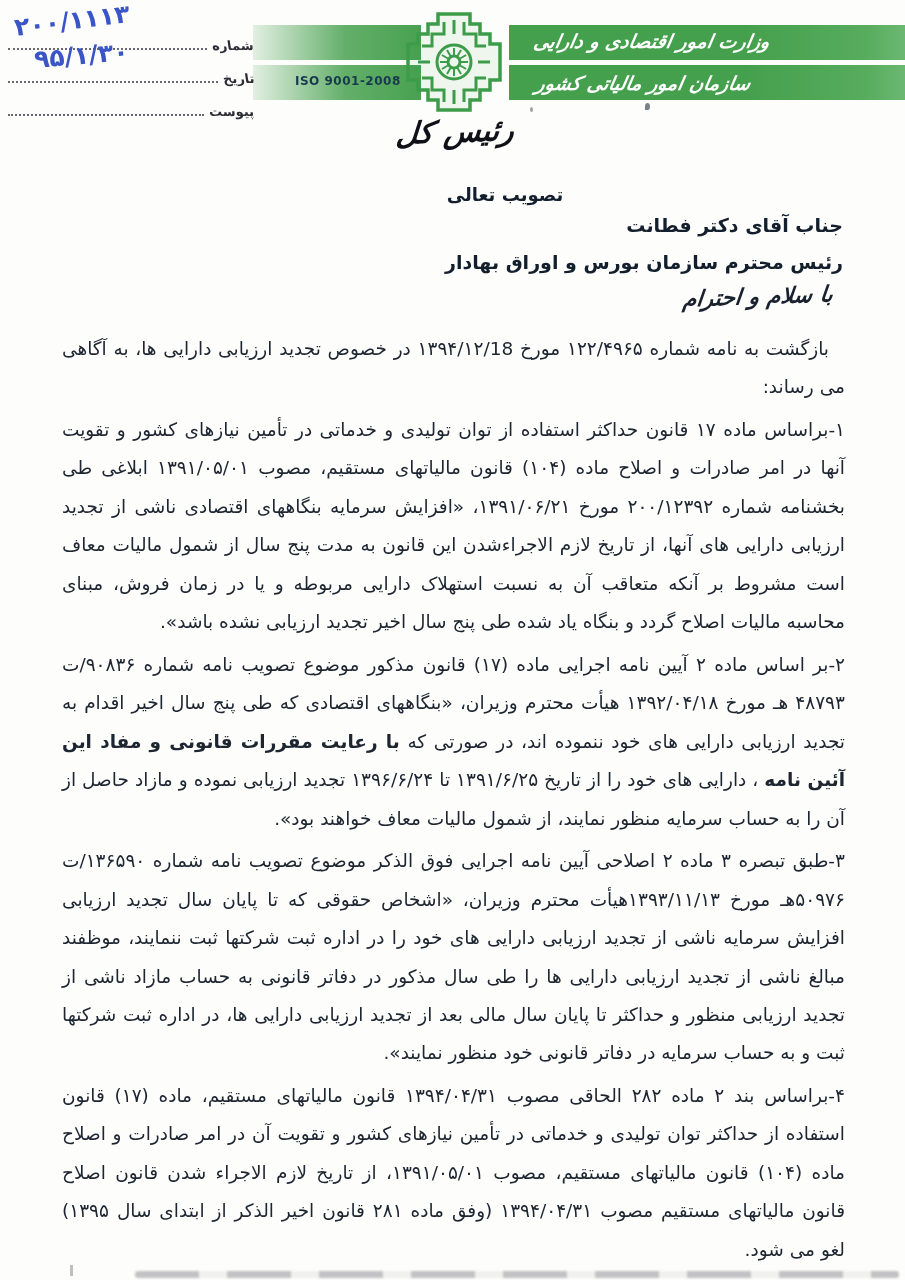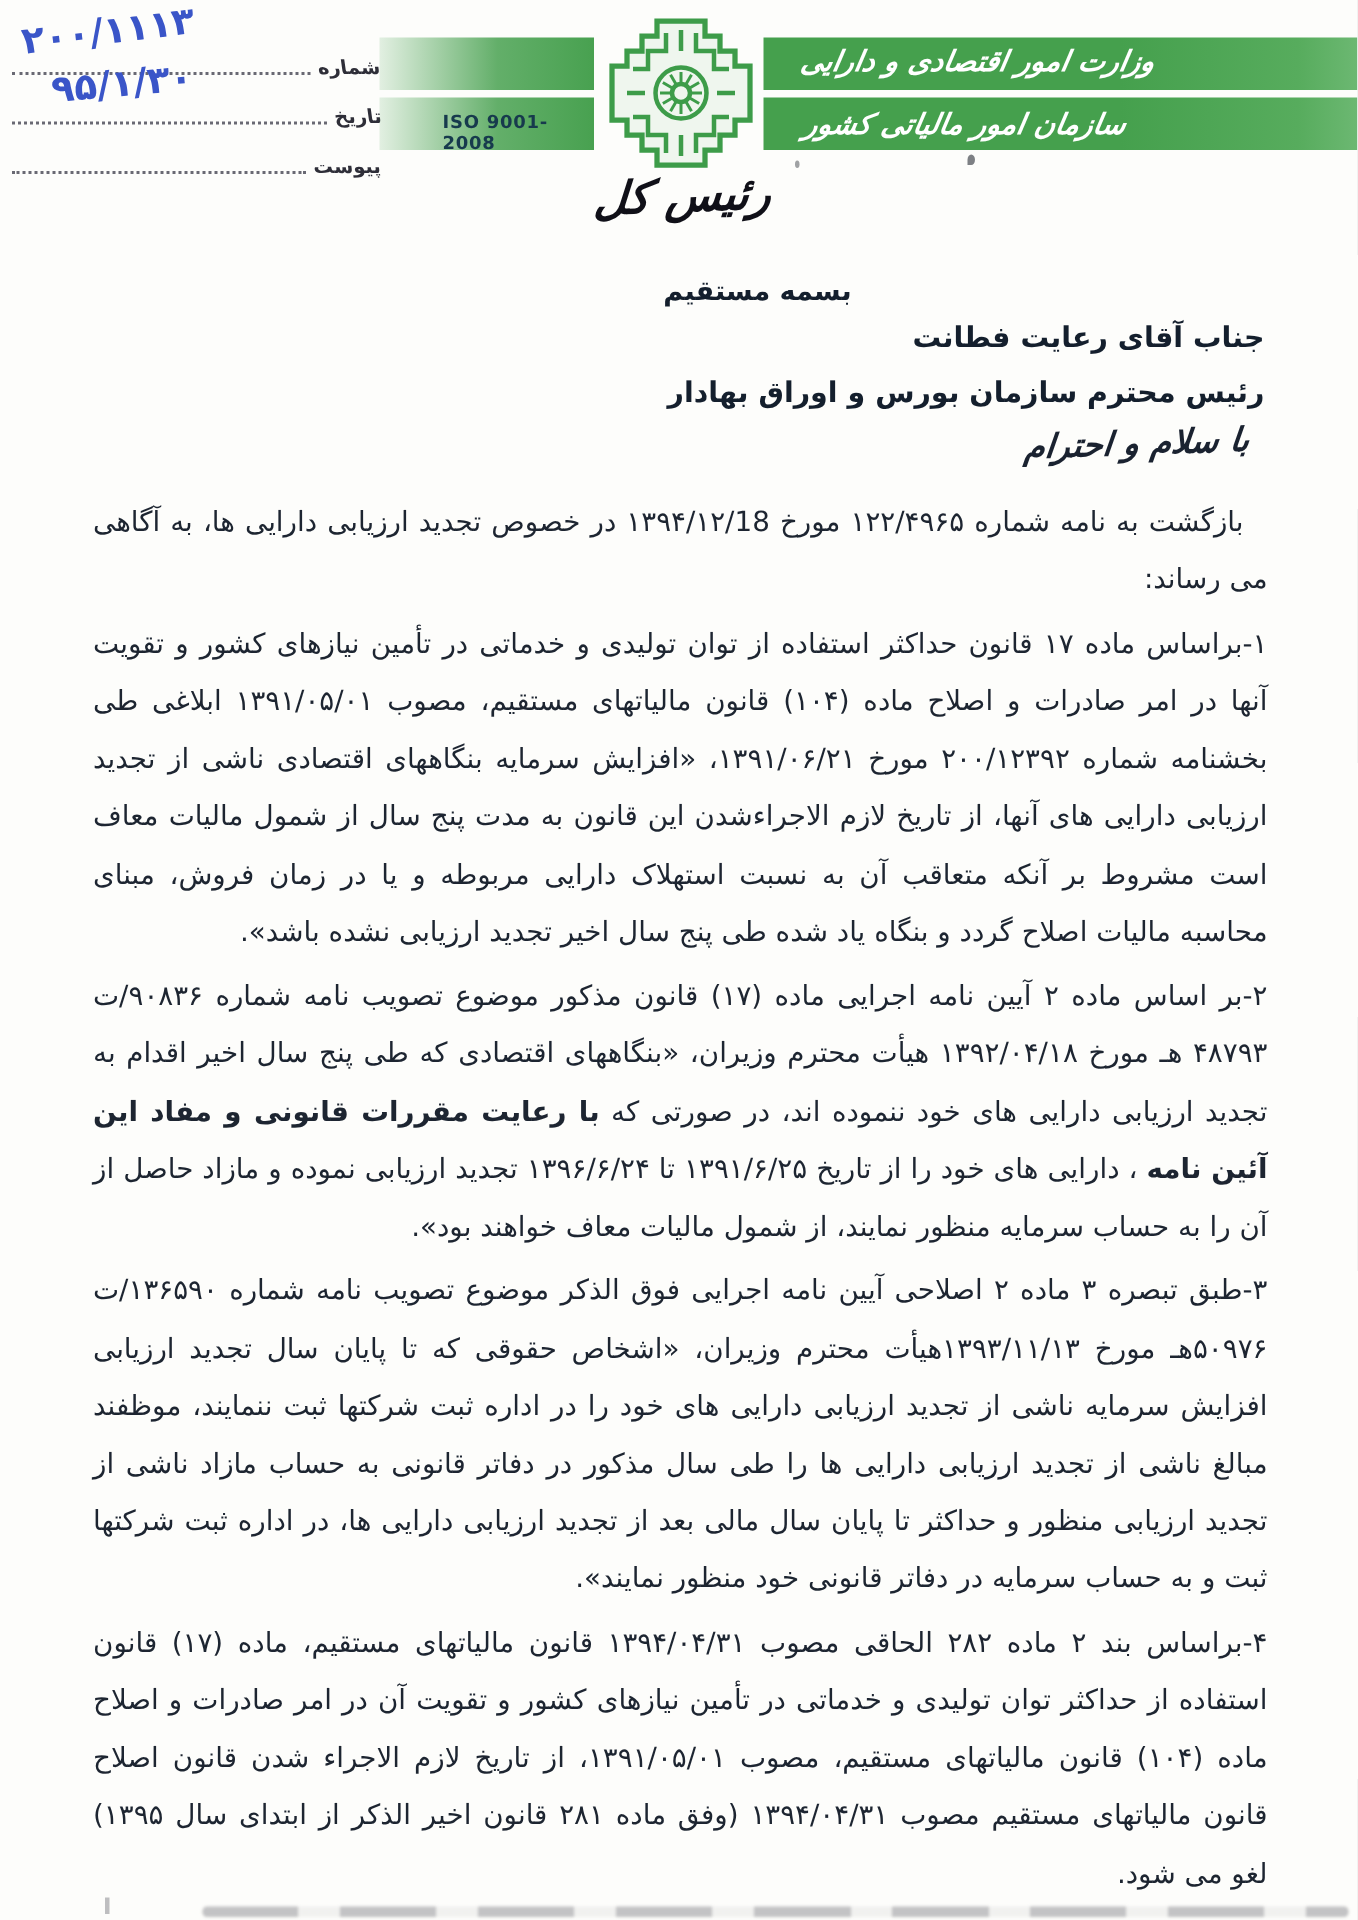--- a/index.html
+++ b/index.html
@@ -15,21 +15,21 @@
   .ref-fields { position:absolute; top:22px; left:8px; width:246px; direction:rtl; }
   .ref-row { position:relative; display:flex; align-items:flex-end; gap:5px; height:33px; }
   .ref-label { flex:0 0 auto; font-size:13px; font-weight:bold; color:#2e2e38; transform:skewX(8deg); padding-bottom:2px; }
   .dotline { flex:1 1 auto; border-bottom:2px dotted #50505c; margin-bottom:5px; opacity:.85; }
   .hand { position:absolute; direction:ltr; color:#3a55c8; font-weight:bold; white-space:nowrap; }
   .hand-number { left:6px; top:-16px; font-size:25px; letter-spacing:7px; transform:rotate(-7deg); }
   .hand-date { left:26px; top:-14px; font-size:25px; letter-spacing:10px; transform:rotate(-5deg); }
 
   .bars { position:absolute; top:25px; }
   .bar { position:relative; height:35px; margin-bottom:5px; }
-  .left-bars { left:253px; width:143px; }
+  .left-bars { left:253px; width:168px; }
   .left-bars .bar { background:linear-gradient(to right, rgba(72,161,80,.15), rgba(72,161,80,.85) 55%, #48a150); }
   .right-bars { left:509px; right:0; }
   .right-bars .bar { background:linear-gradient(to right, #45a04d 60%, #57ac5d 90%, #6cb872); }
   .iso-label { position:absolute; left:42px; top:9px; font-size:12px; font-weight:bold; color:#173a4d; letter-spacing:.5px; }
   .bar-script { position:absolute; top:5px; color:#fff; font-size:19px; font-weight:bold; font-style:italic; transform:skewX(-10deg); direction:rtl; white-space:nowrap; }
   .bar-script.ministry { right:135px; }
   .bar-script.organization { right:155px; top:7px; }
 
   .logo { position:absolute; left:398px; top:6px; width:112px; height:112px; }
 
@@ -140,24 +140,24 @@
     <div class="bar">
       <span class="bar-script organization">سازمان امور مالیاتی کشور</span>
     </div>
   </div>
 
   <span class="speck-1"></span>
   <span class="speck-2"></span>
 
   <div class="office-title">رئیس کل</div>
 
-  <div class="bismillah">بسمه مستقیم</div>
+  <div class="bismillah">تصویب تعالی</div>
 
   <div class="recipient">
-    <div class="recipient-name">جناب آقای رعایت فطانت</div>
+    <div class="recipient-name">جناب آقای دکتر فطانت</div>
     <div class="recipient-title">رئیس محترم سازمان بورس و اوراق بهادار</div>
   </div>
 
   <div class="salutation">با سلام و احترام</div>
 
   <div class="body-text">
     <p class="intro">بازگشت به نامه شماره ۱۲۲/۴۹۶۵ مورخ ۱۳۹۴/۱۲/18 در خصوص تجدید ارزیابی دارایی ها، به آگاهی می رساند:</p>
     <p><span>۱-براساس ماده ۱۷ قانون حداکثر استفاده از توان تولیدی و خدماتی در تأمین نیازهای کشور و تقویت آنها در امر صادرات و اصلاح ماده (۱۰۴) قانون مالیاتهای مستقیم، مصوب ۱۳۹۱/۰۵/۰۱ ابلاغی طی بخشنامه شماره ۲۰۰/۱۲۳۹۲ مورخ ۱۳۹۱/۰۶/۲۱، «افزایش سرمایه بنگاههای اقتصادی ناشی از تجدید ارزیابی دارایی های آنها، از تاریخ لازم الاجراءشدن این قانون به مدت پنج سال از شمول مالیات معاف است مشروط بر آنکه متعاقب آن به نسبت استهلاک دارایی مربوطه و یا در زمان فروش، مبنای محاسبه مالیات اصلاح گردد و بنگاه یاد شده طی پنج سال اخیر تجدید ارزیابی نشده باشد».</span><span class="seg-bold"></span><span></span></p>
     <p><span>۲-بر اساس ماده ۲ آیین نامه اجرایی ماده (۱۷) قانون مذکور موضوع تصویب نامه شماره ۹۰۸۳۶/ت ۴۸۷۹۳ هـ مورخ ۱۳۹۲/۰۴/۱۸ هیأت محترم وزیران، «بنگاههای اقتصادی که طی پنج سال اخیر اقدام به تجدید ارزیابی دارایی های خود ننموده اند، در صورتی که </span><span class="seg-bold">با رعایت مقررات قانونی و مفاد این آئین نامه</span><span> ، دارایی های خود را از تاریخ ۱۳۹۱/۶/۲۵ تا ۱۳۹۶/۶/۲۴ تجدید ارزیابی نموده و مازاد حاصل از آن را به حساب سرمایه منظور نمایند، از شمول مالیات معاف خواهند بود».</span></p>
     <p><span>۳-طبق تبصره ۳ ماده ۲ اصلاحی آیین نامه اجرایی فوق الذکر موضوع تصویب نامه شماره ۱۳۶۵۹۰/ت ۵۰۹۷۶هـ مورخ ۱۳۹۳/۱۱/۱۳هیأت محترم وزیران، «اشخاص حقوقی که تا پایان سال تجدید ارزیابی افزایش سرمایه ناشی از تجدید ارزیابی دارایی های خود را در اداره ثبت شرکتها ثبت ننمایند، موظفند مبالغ ناشی از تجدید ارزیابی دارایی ها را طی سال مذکور در دفاتر قانونی به حساب مازاد ناشی از تجدید ارزیابی منظور و حداکثر تا پایان سال مالی بعد از تجدید ارزیابی دارایی ها، در اداره ثبت شرکتها ثبت و به حساب سرمایه در دفاتر قانونی خود منظور نمایند».</span><span class="seg-bold"></span><span></span></p>

